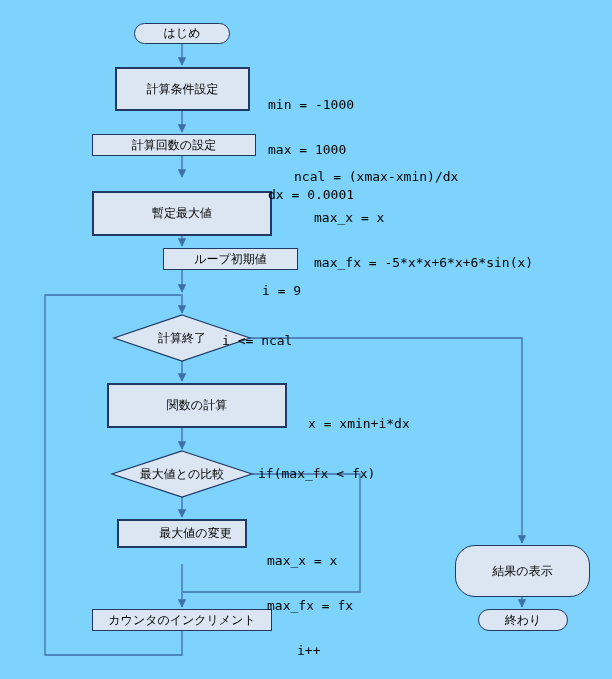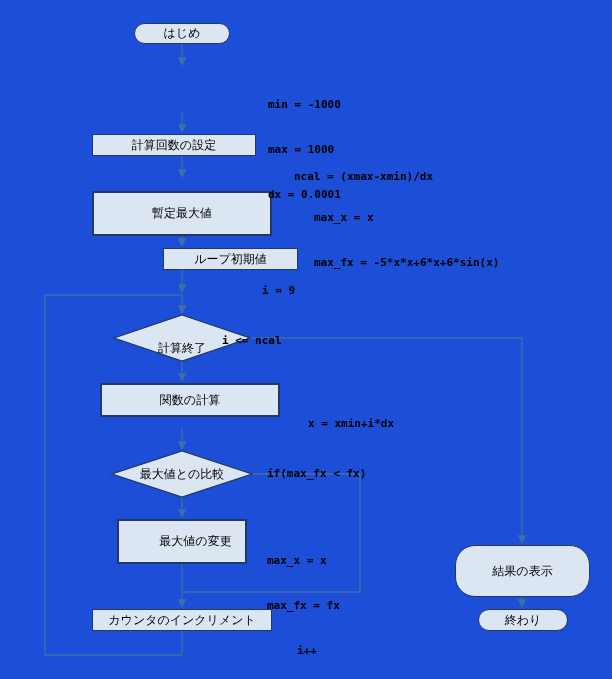--- a/index.html
+++ b/index.html
@@ -1,21 +1,21 @@
 <!DOCTYPE html>
 <html><head>
 <meta charset="utf-8">
 <style>
   * { margin: 0; padding: 0; box-sizing: border-box; }
   html, body { background: #ffffff; }
   .canvas {
     position: relative;
     width: 612px;
     height: 679px;
-    background: #1d4ed8;
+    background: #7dd3fc;
     font-family: "Liberation Sans", "DejaVu Sans", sans-serif;
     overflow: hidden;
   }
   .wires { position: absolute; left: 0; top: 0; width: 612px; height: 679px; }
   .node {
     position: absolute;
     display: flex;
     align-items: center;
     justify-content: center;
     background: #dce6f2;
@@ -33,25 +33,24 @@
     display: flex;
     align-items: center;
     justify-content: center;
     font-size: 12px;
     color: #000000;
     white-space: nowrap;
   }
   .ann {
     position: absolute;
     font-family: "DejaVu Sans Mono", "Liberation Mono", monospace;
-    font-size: 11px;
+    font-size: 13px;
     line-height: 15px;
     color: #000000;
     white-space: pre;
-    font-weight: bold;
   }
 </style>
 </head>
 <body>
 
 <div class="canvas">
 
   <svg class="wires" width="612" height="679" viewBox="0 0 612 679" xmlns="http://www.w3.org/2000/svg">
     <defs>
       <marker id="ah" viewBox="0 0 10 10" refX="9" refY="5" markerWidth="8.5" markerHeight="8.5" markerUnits="userSpaceOnUse" orient="auto">
@@ -77,46 +76,49 @@
     <g fill="#dce6f2" stroke="#1f3864" stroke-width="1.2">
       <polygon points="182,315 250,338 182,361 114,338"></polygon>
       <polygon points="182,451 252,474 182,497 112,474"></polygon>
     </g>
   </svg>
 
   <div class="node stadium-sm" style="left:134px; top:23px; width:96px; height:21px;">
     <span>はじめ</span>
   </div>
 
+  <div class="node thick" style="left:115px; top:67px; width:135px; height:44px;">
+    <span>計算条件設定</span>
+  </div>
 
   <div class="node" style="left:92px; top:134px; width:164px; height:22px;">
     <span>計算回数の設定</span>
   </div>
 
   <div class="node thick" style="left:92px; top:179px; width:180px; height:45px;margin-top:12px;">
     <span>暫定最大値</span>
   </div>
 
   <div class="node" style="left:115px; top:248px; width:135px; height:22px;margin-left:48px;">
     <span>ループ初期値</span>
   </div>
 
-  <div class="dlabel" style="left:114px; top:325px; width:136px; height:46px;">
+  <div class="dlabel" style="left:114px; top:315px; width:136px; height:46px;">
     <span>計算終了</span>
   </div>
 
-  <div class="node thick" style="left:100px; top:383px; width:180px; height:34px;">
+  <div class="node thick" style="left:107px; top:383px; width:180px; height:45px;">
     <span>関数の計算</span>
   </div>
 
   <div class="dlabel" style="left:112px; top:451px; width:140px; height:46px;">
     <span>最大値との比較</span>
   </div>
 
-  <div class="node thick" style="left:117px; top:519px; width:130px; height:45px;padding-left:27px;">
+  <div class="node thick" style="left:117px; top:519px; width:130px; height:29px;padding-left:27px;">
     <span>最大値の変更</span>
   </div>
 
   <div class="node" style="left:92px; top:609px; width:180px; height:22px;">
     <span>カウンタのインクリメント</span>
   </div>
 
   <div class="node stadium-lg" style="left:455px; top:545px; width:135px; height:52px;">
     <span>結果の表示</span>
   </div>
@@ -145,21 +147,21 @@
   </div>
 
   <div class="ann" style="left:222px; top:303px;">
     <div>i &lt;= ncal</div>
   </div>
 
   <div class="ann" style="left:308px; top:386px;">
     <div>x = xmin+i*dx</div>
   </div>
 
-  <div class="ann" style="left:267px; top:436px;">
+  <div class="ann" style="left:258px; top:436px;">
     <div>if(max_fx &lt; fx)</div>
   </div>
 
   <div class="ann" style="left:267px; top:523px;">
     <div>max_x = x</div>
     <div>max_fx = fx</div>
   </div>
 
   <div class="ann" style="left:297px; top:613px;">
     <div>i++</div>

